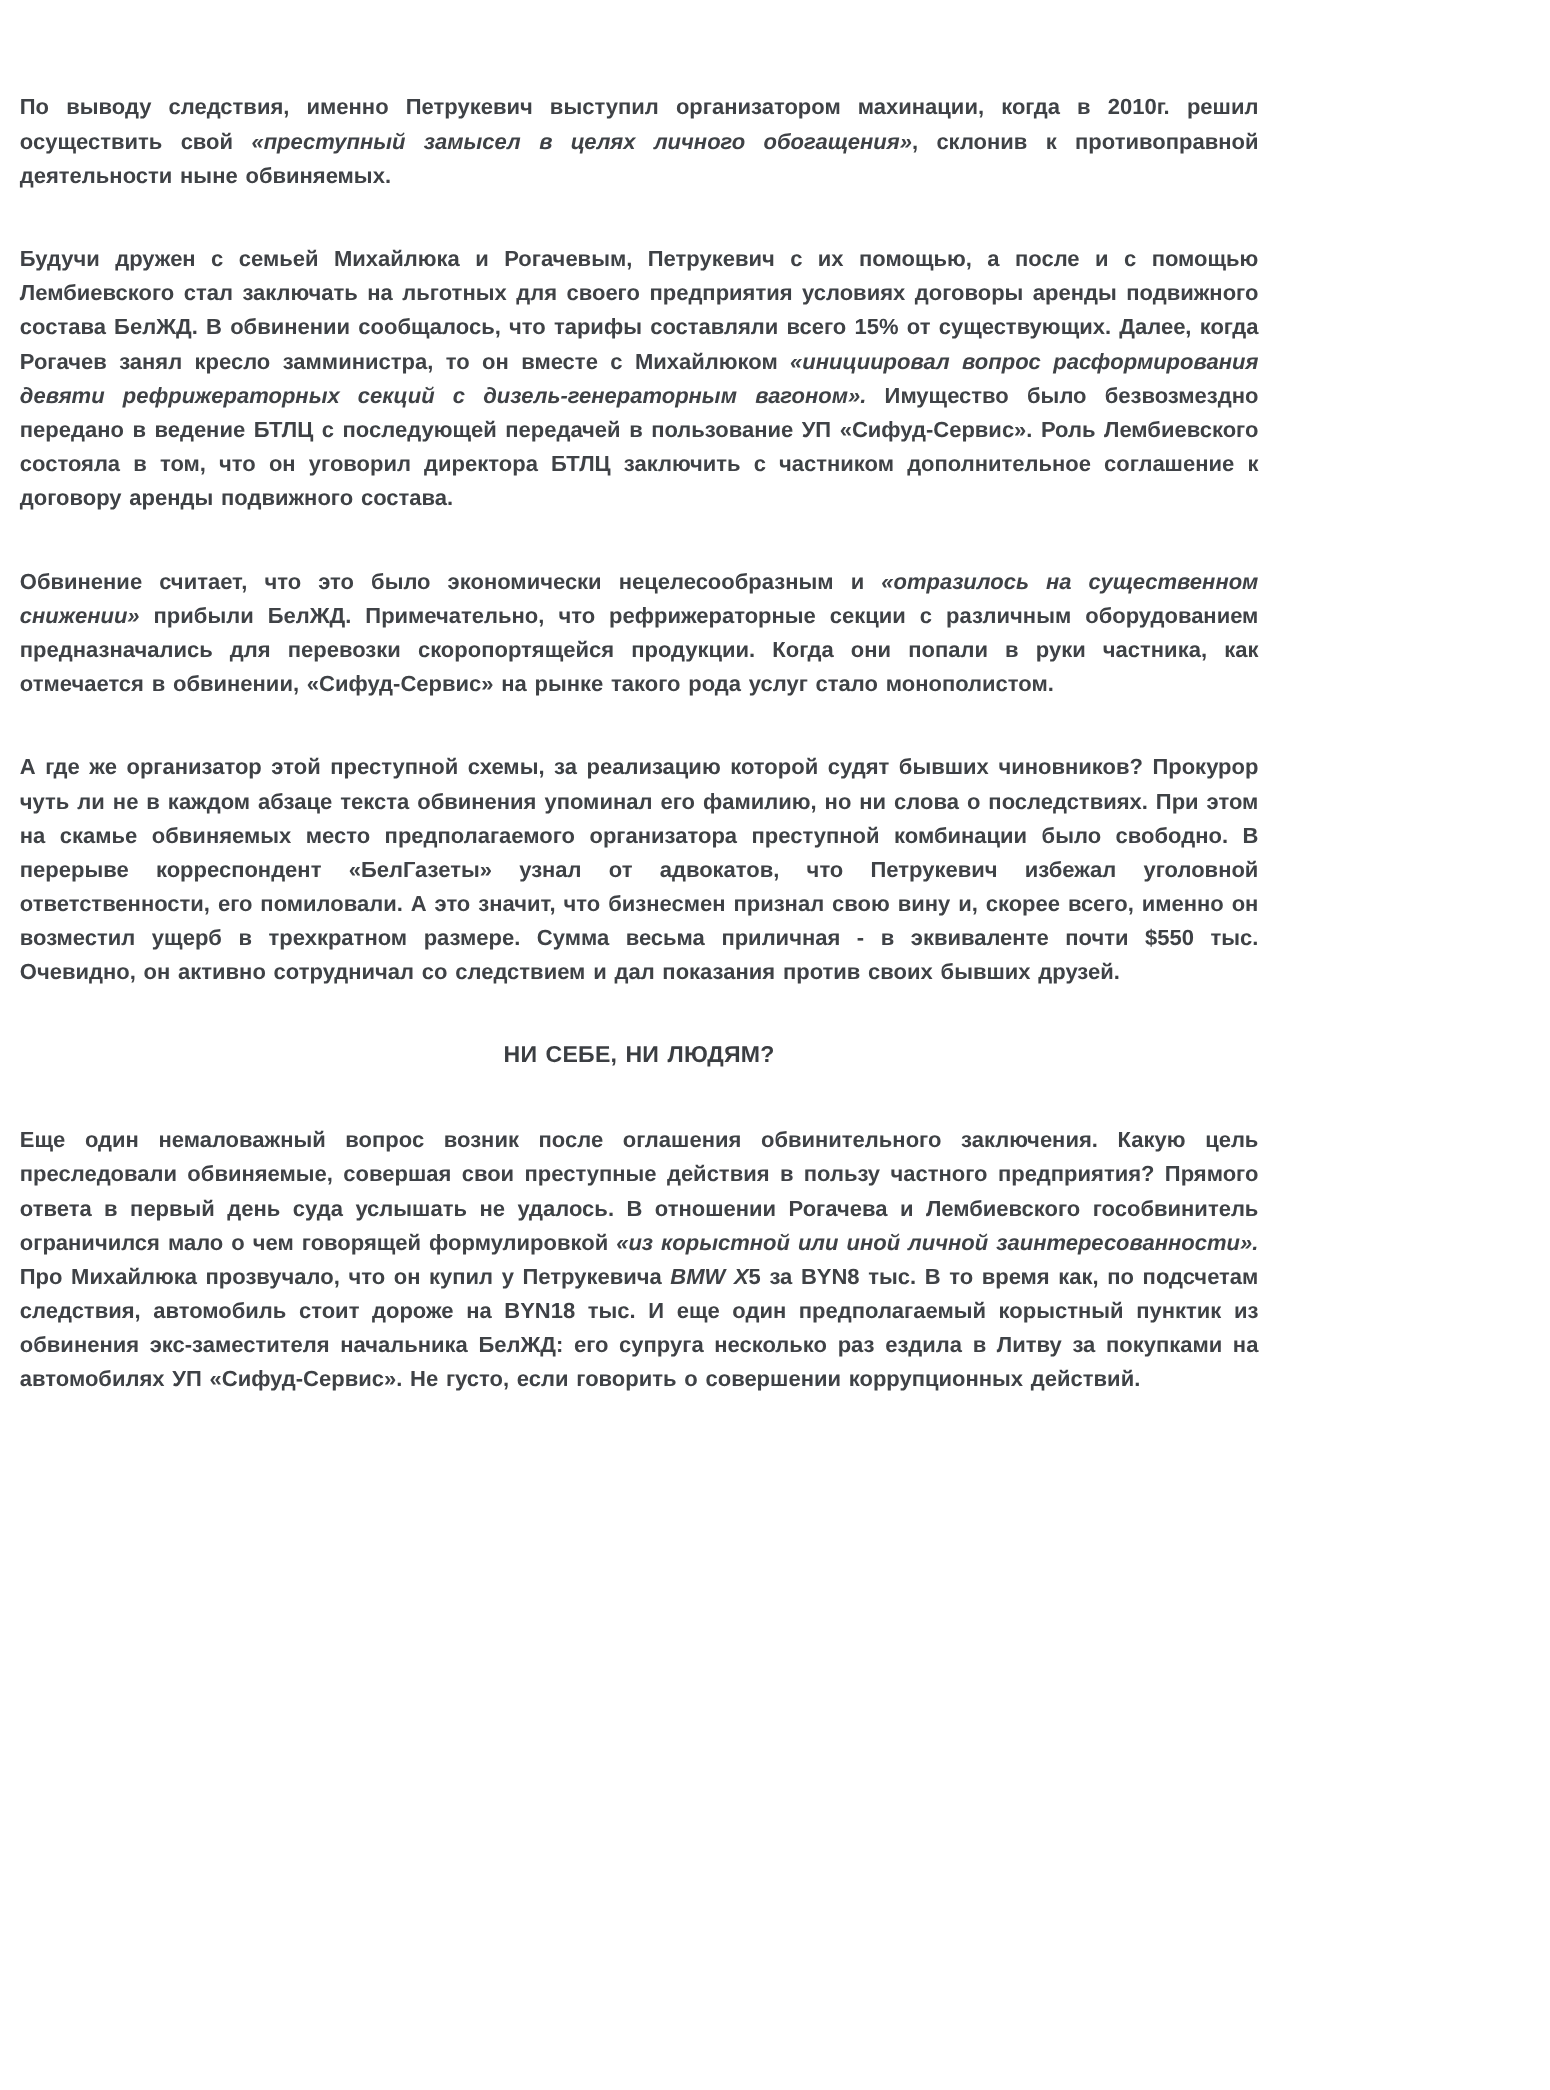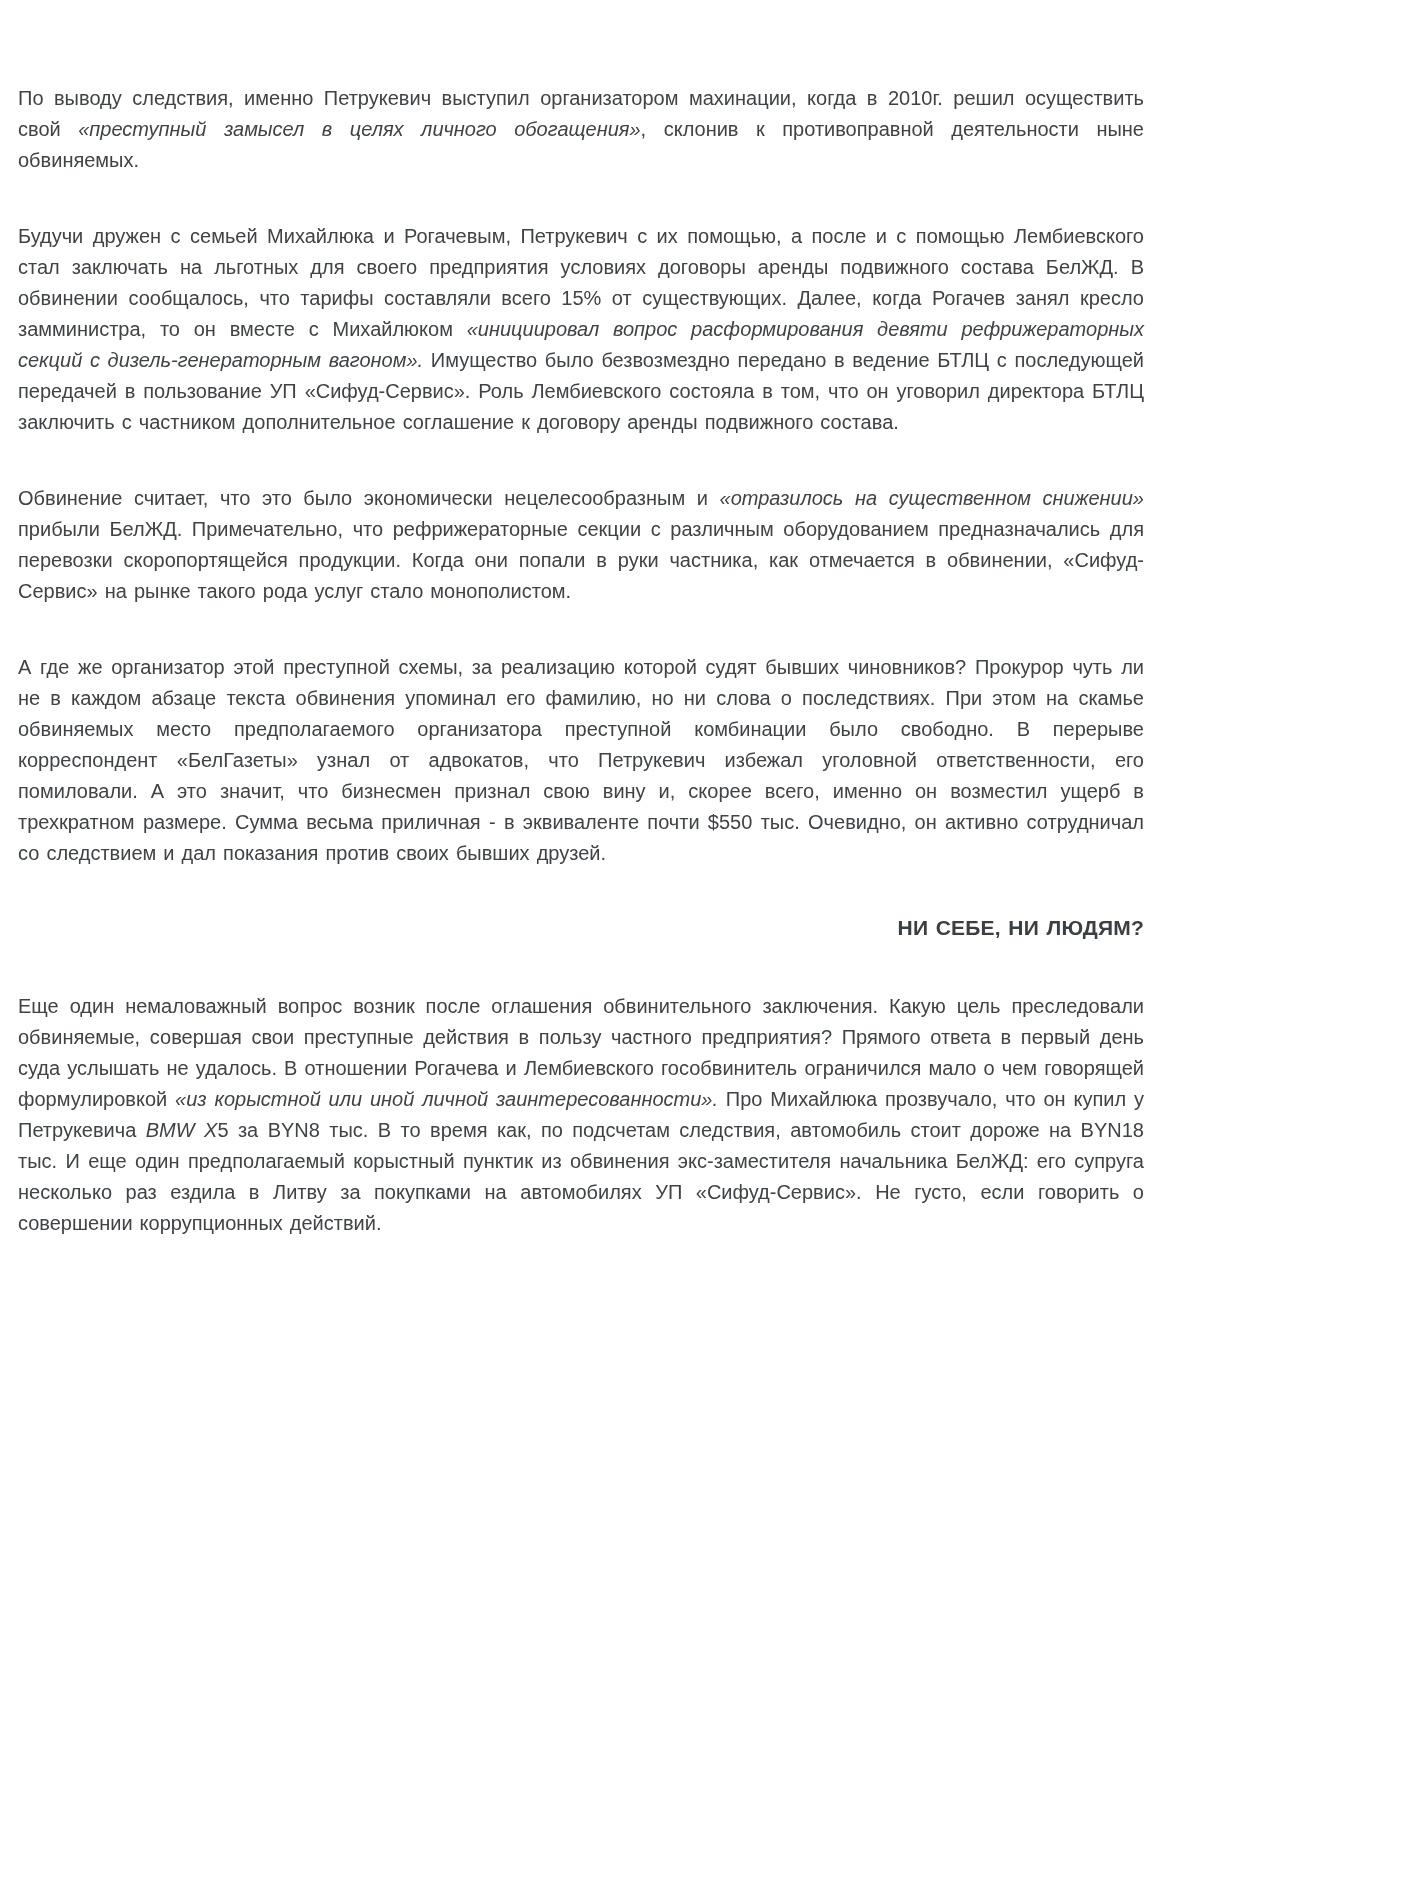--- a/index.html
+++ b/index.html
@@ -20,28 +20,29 @@
     width: 1126px;
     color: #3f4246;
     font-size: 20px;
     line-height: 31px;
     word-spacing: 1.5px;
   }
   .article-body p.paragraph {
     margin: 0 0 45px 0;
     text-align: justify;
     text-justify: inter-word;
+    font-weight: bold;
   }
   .article-body h2.heading {
     margin: 0 0 49px 0;
     font-size: 21px;
     line-height: 28px;
     font-weight: bold;
     color: #3b3e42;
-    text-align: right;
+    text-align: center;
     letter-spacing: 0.2px;
   }
   .run-normal { font-style: normal; }
   .run-italic { font-style: italic; }
   .run-bold   { font-weight: bold; }
 </style>
 </head>
 <body>
 
 <main class="article-body">

